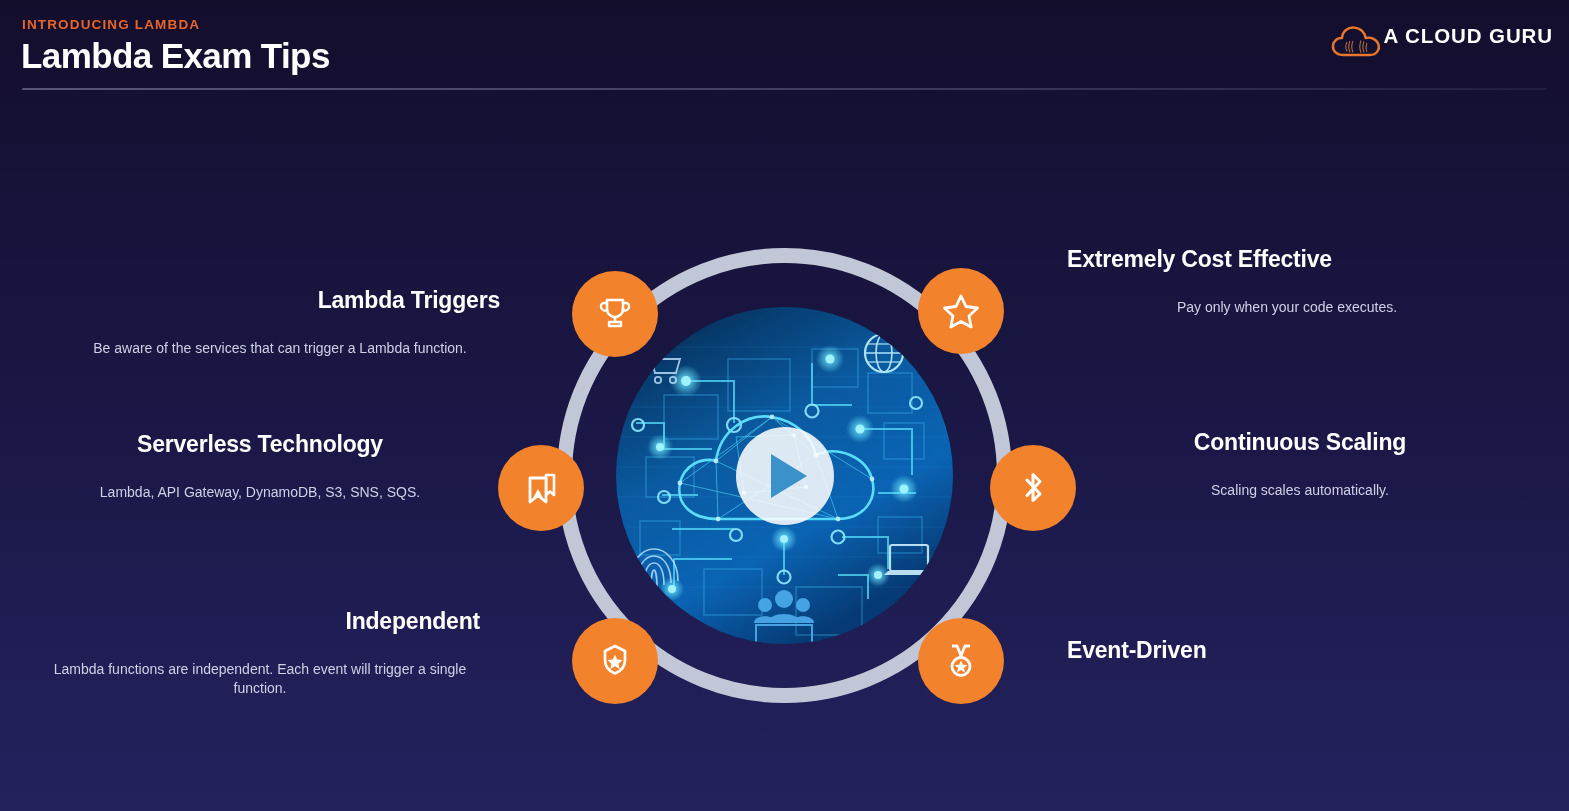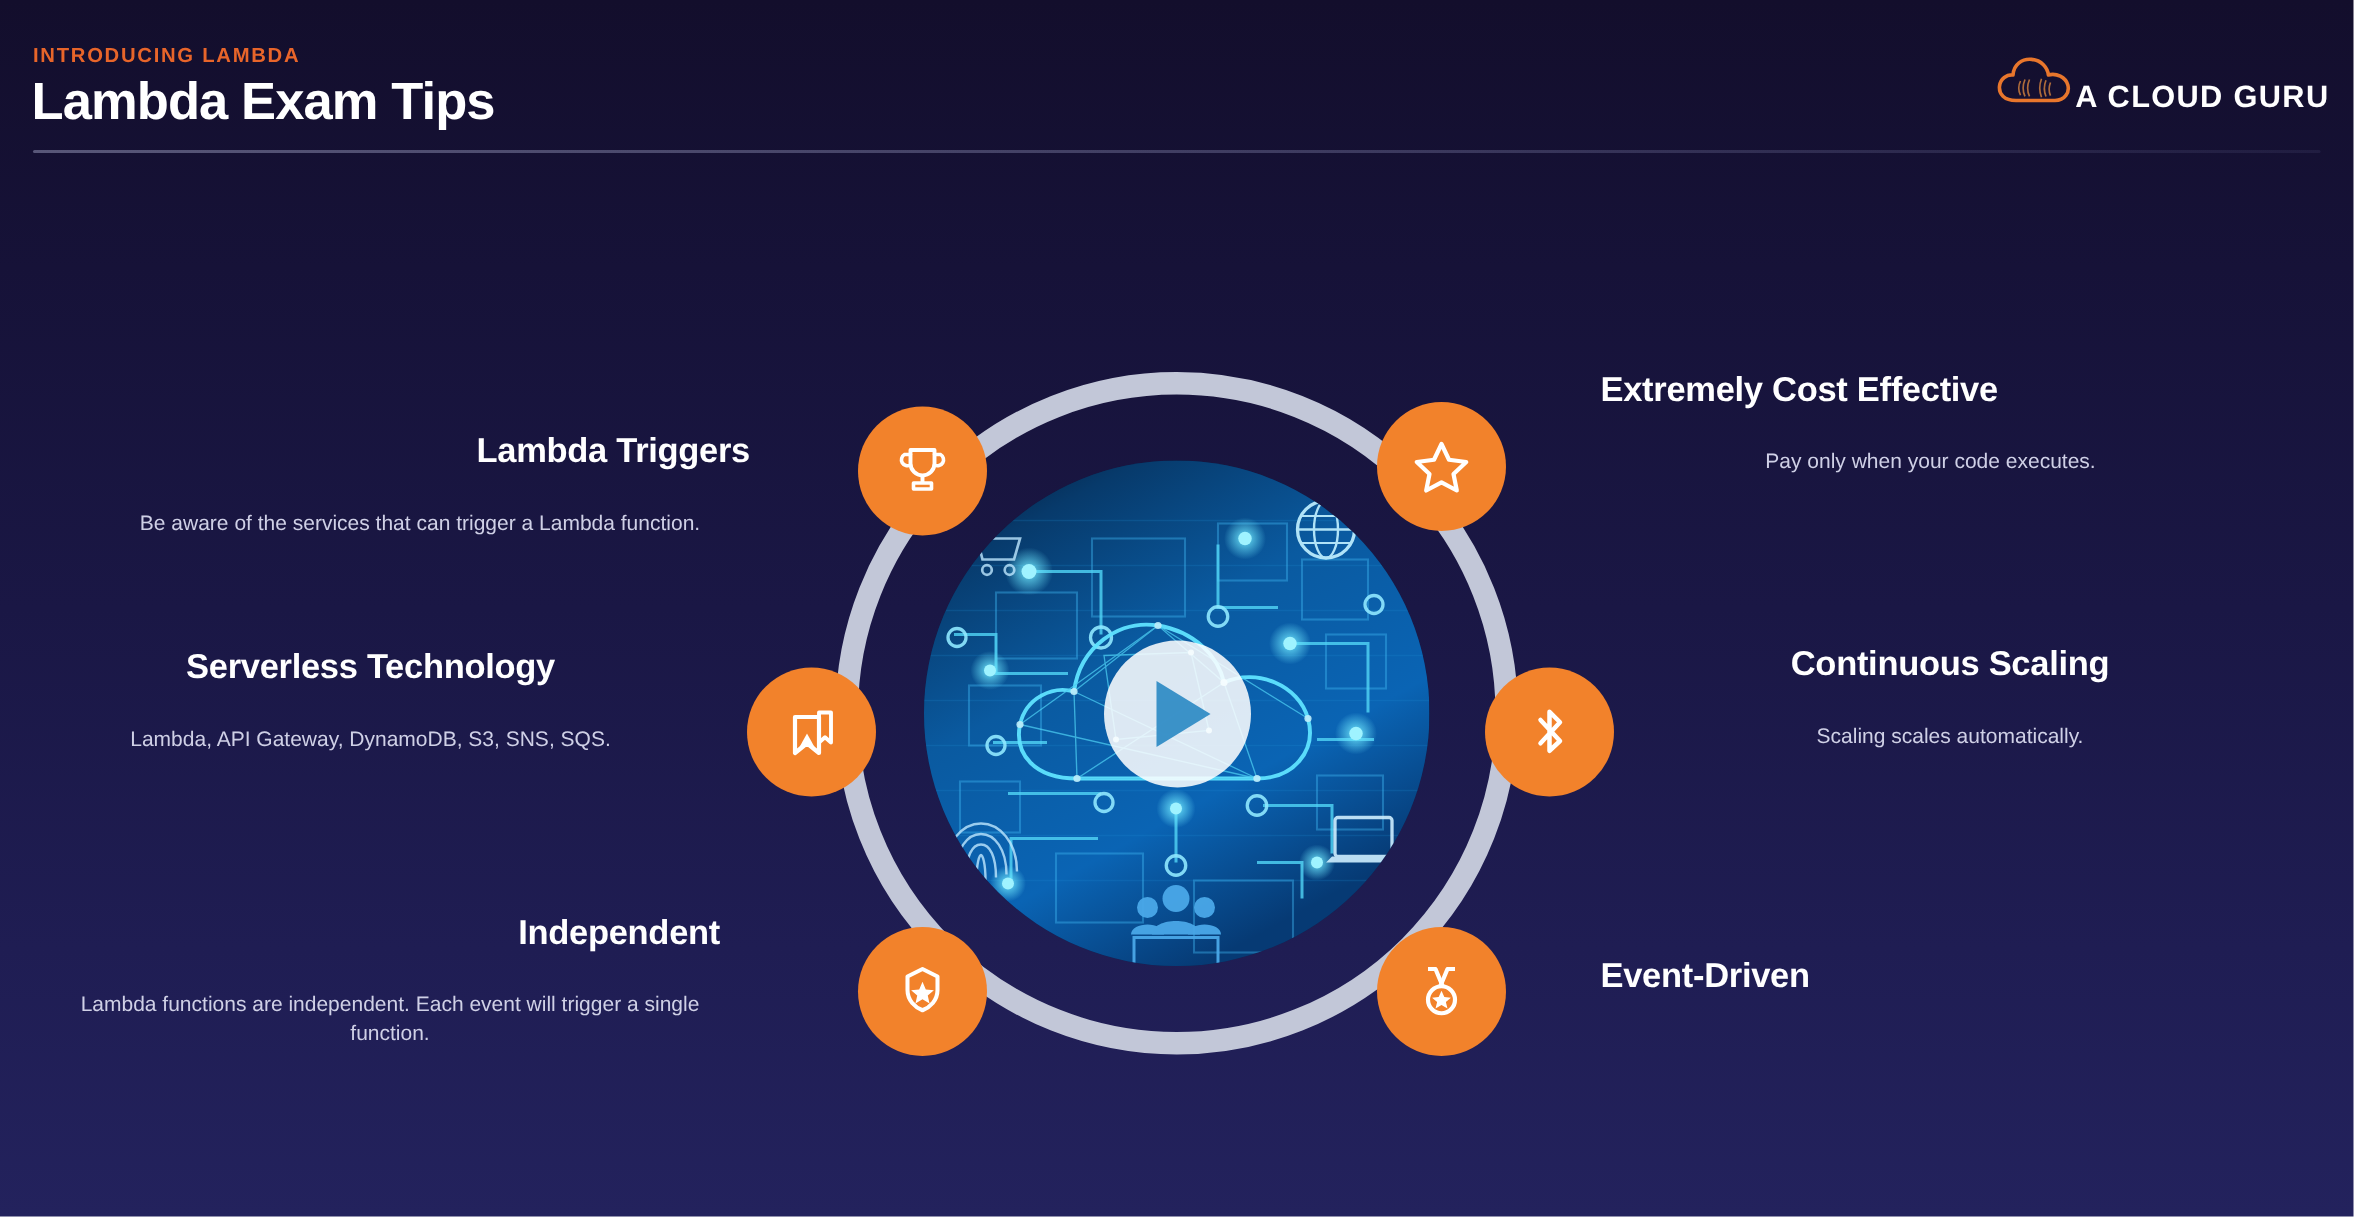--- a/index.html
+++ b/index.html
@@ -14,21 +14,21 @@
   body {
     font-family: "Liberation Sans", sans-serif;
     background: linear-gradient(180deg, #130e2c 0%, #161238 22%, #1a1745 50%, #1f1d53 78%, #23225d 100%);
     color: #ffffff;
     position: relative;
   }
 
   
   #header {
     position: absolute;
-    left: 0; top: 12px;
+    left: 0; top: 0;
     width: 1569px;
     height: 93px;
   }
 
   #header-eyebrow {
     position: absolute;
     left: 22px; top: 17px;
     font-size: 13.5px;
     font-weight: bold;
     letter-spacing: 1.15px;
@@ -43,21 +43,21 @@
     font-weight: bold;
     letter-spacing: -0.6px;
     color: #ffffff;
     text-align: right;
   }
 
   #brand {
     position: absolute;
     right: 16px; top: 24px;
     display: flex;
-    align-items: flex-end;
+    align-items: flex-start;
     gap: 0;
   }
 
   #brand-name {
     font-size: 20.5px;
     font-weight: bold;
     letter-spacing: 0.9px;
     color: #ffffff;
   }
 
@@ -167,21 +167,21 @@
     color: #cfd0e6;
     font-weight: 400;
     text-align: center;
   }
 
   .align-right  { text-align: right; }
   .align-left   { text-align: left; }
   .align-center { text-align: center; }
 
   #tip-triggers    { left: 60px;   top: 155px; margin-top: 39px; }
-  #tip-serverless  { left: 27px;   top: 338px; }
+  #tip-serverless  { left: 40px;   top: 338px; }
   #tip-independent { left: 40px;   top: 515px; }
   #tip-cost        { left: 1067px; top: 153px; }
   #tip-scaling     { left: 1080px; top: 336px; }
   #tip-event       { left: 1067px; top: 544px; }
 </style>
 </head>
 <body>
 
 <div id="header">
 

